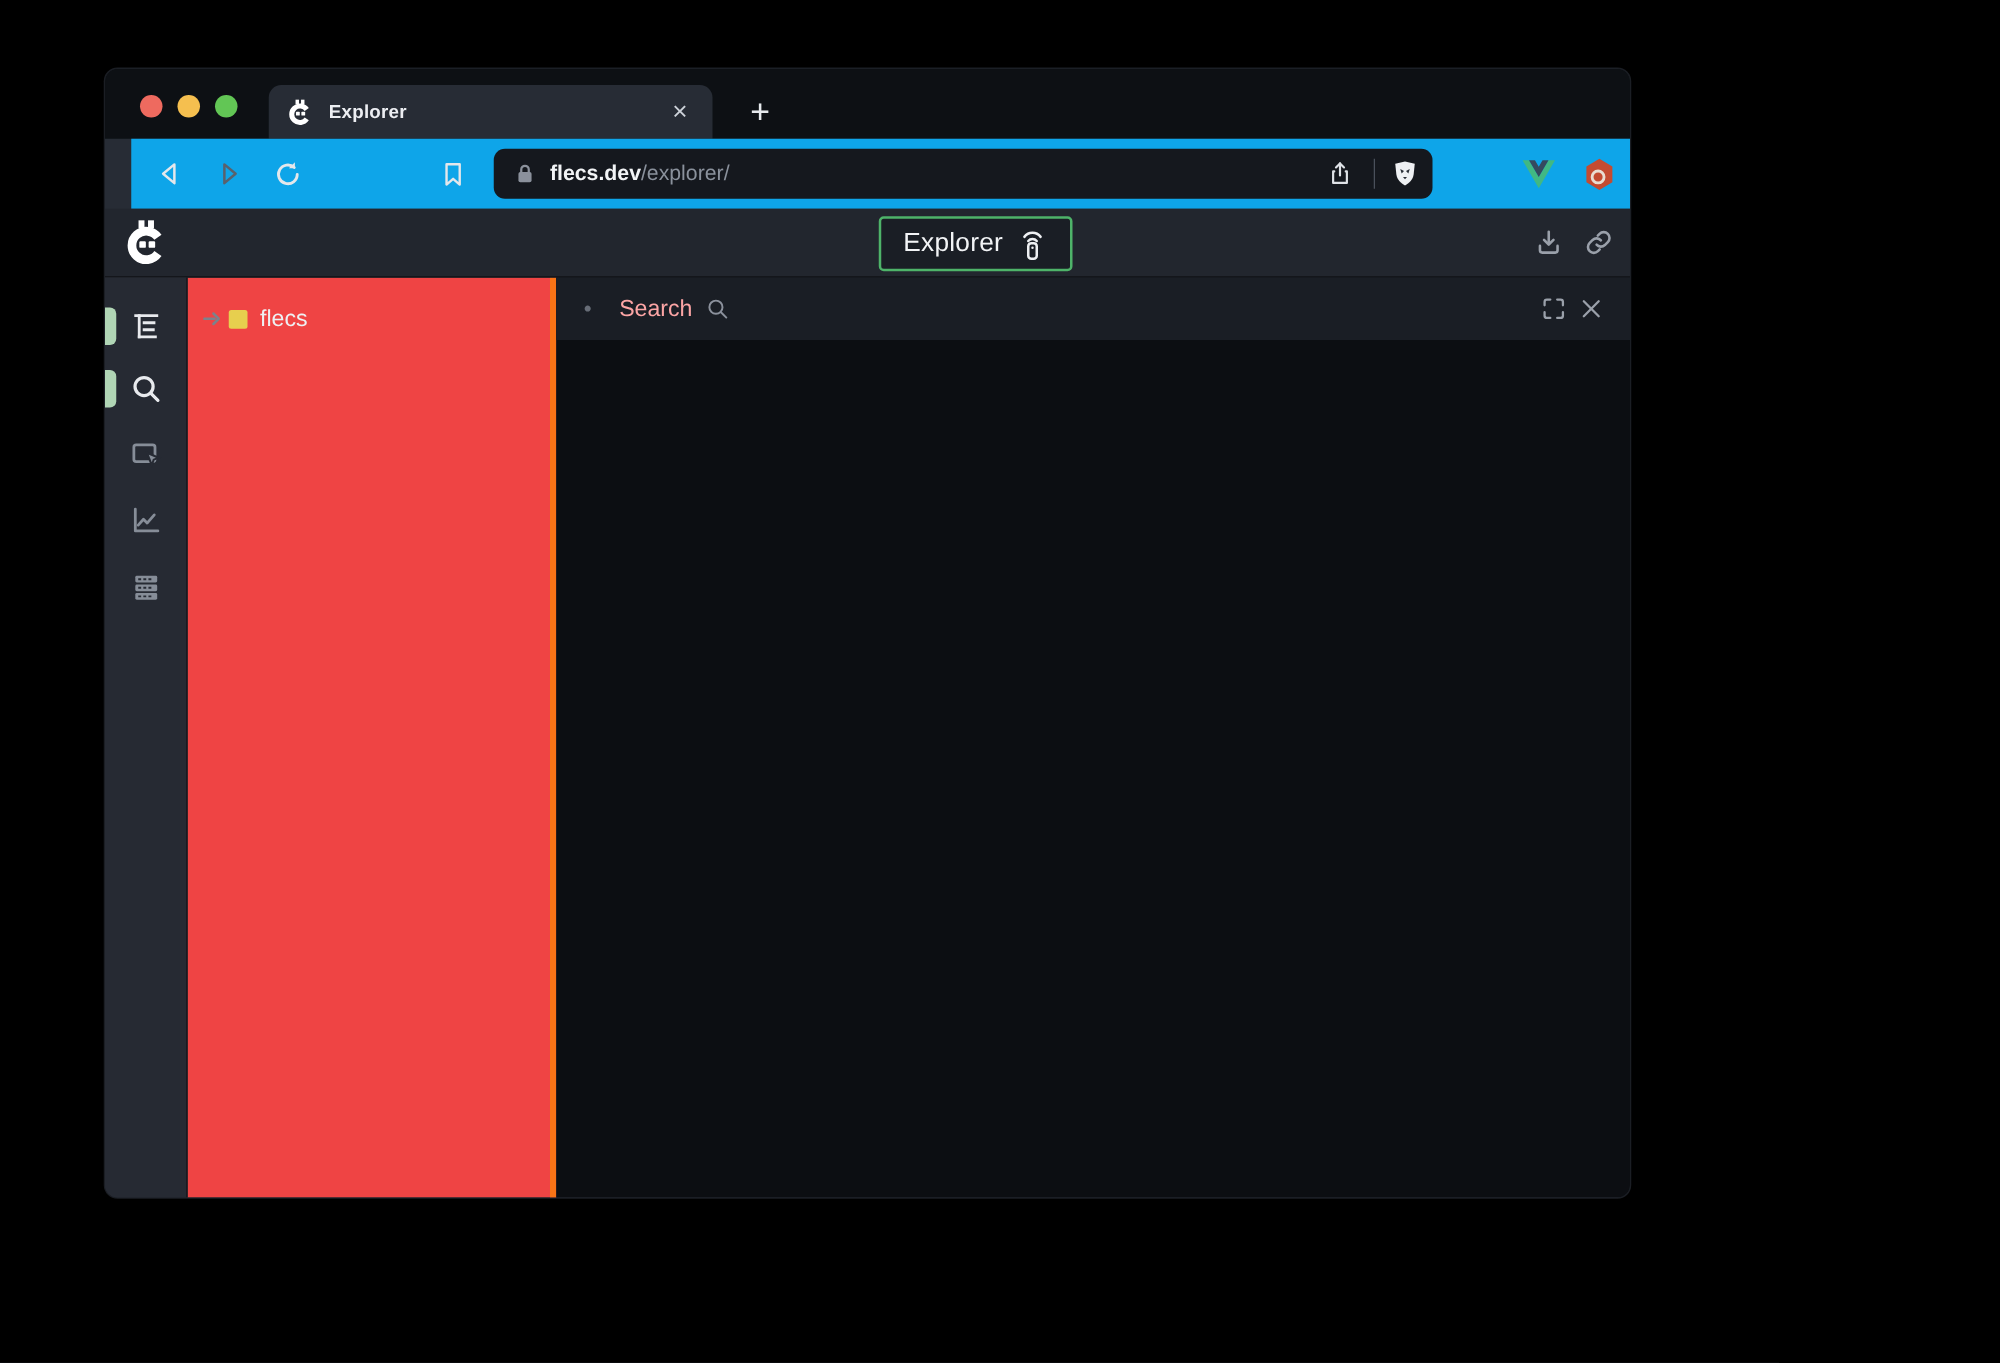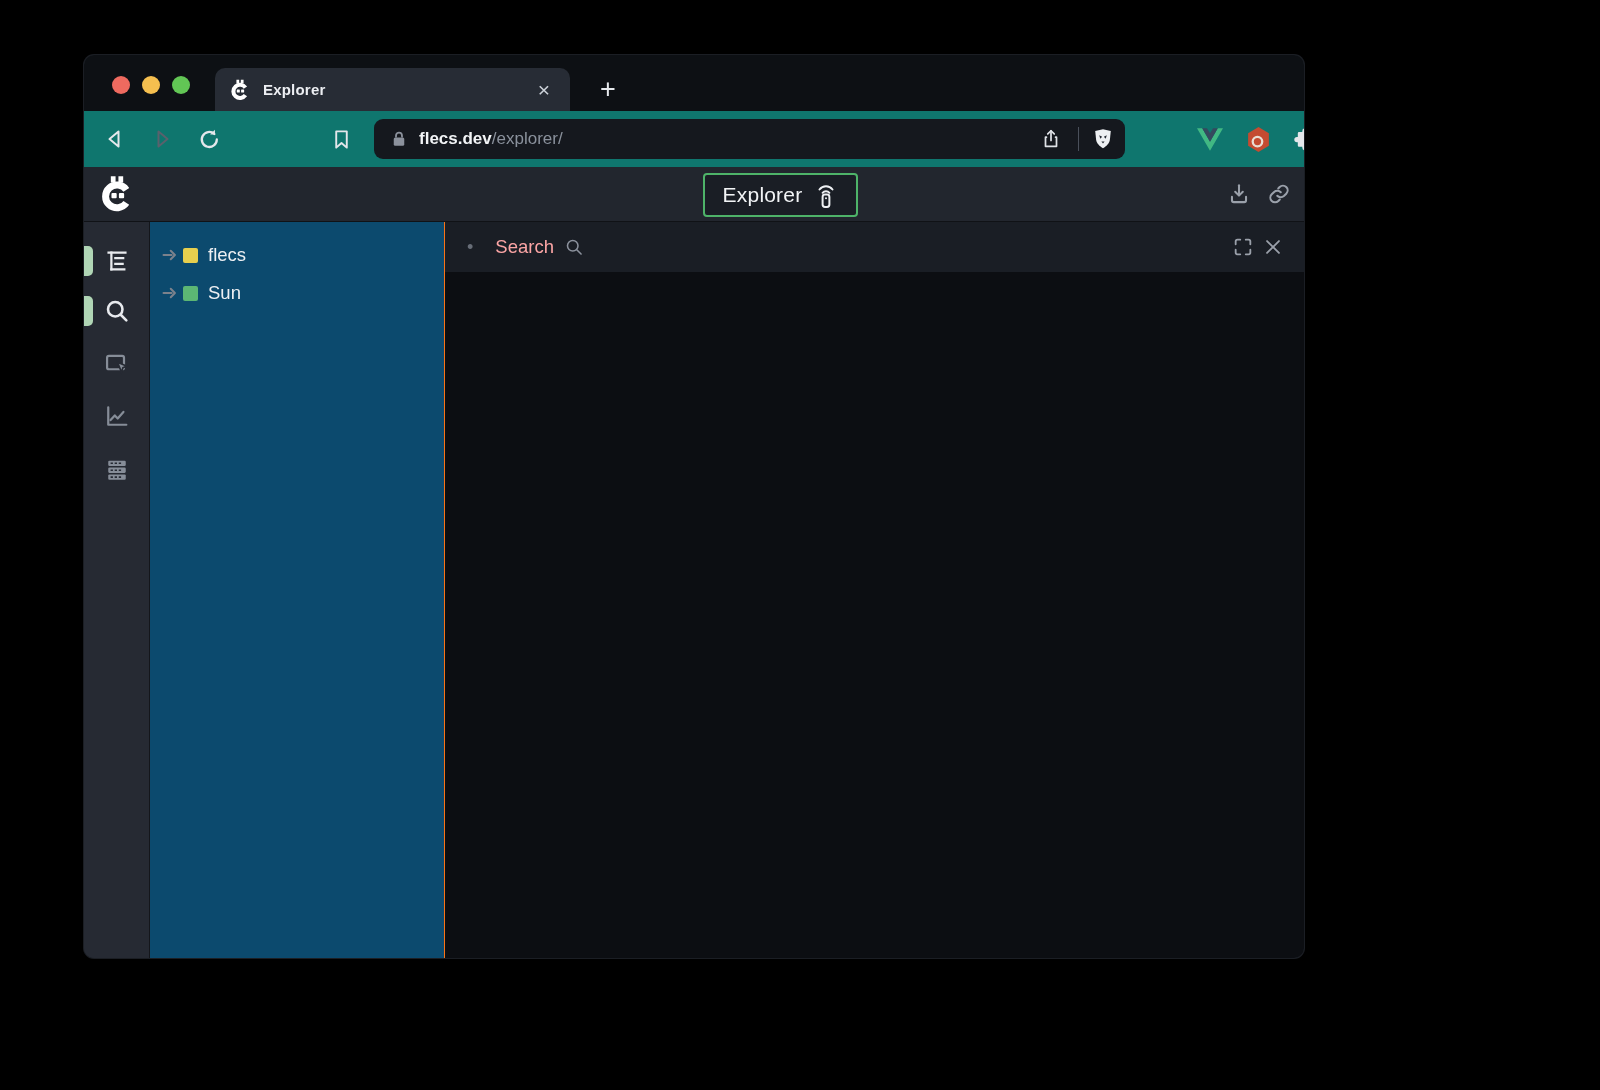--- a/index.html
+++ b/index.html
@@ -20,21 +20,21 @@
          align-items:center; padding:0 14px; }
   .tab .favicon { width:22px; height:22px; margin-right:12px; flex:0 0 auto; }
   .tab .tab-title { color:#eceef2; font-size:15px; font-weight:700; letter-spacing:.2px; flex:1; }
   .tab .tab-close { color:#cdd2d9; font-size:21px; line-height:1; cursor:default;
                     width:24px; text-align:center; font-weight:400; }
   .newtab { position:absolute; left:502px; top:13px; width:44px; height:43px;
             color:#e6e9ed; font-size:27px; font-weight:300; display:flex;
             align-items:center; justify-content:center; }
 
   
-  .toolbar { position:relative; height:56px; background:#0f766e; flex:0 0 auto; }
+  .toolbar { position:relative; height:56px; background:#0ea5e9; flex:0 0 auto;margin-left:21px; }
   .tb-ico { position:absolute; top:50%; transform:translateY(-50%); display:flex;
             align-items:center; justify-content:center; width:34px; height:34px; }
   .urlbar { position:absolute; left:290px; top:8px; width:751px; height:40px;
             background:#15181e; border-radius:9px; display:flex; align-items:center;
             padding:0 10px 0 16px; }
   .url-text { font-size:17px; margin-left:11px; flex:1; white-space:nowrap; }
   .url-domain { color:#f2f4f6; font-weight:700; }
   .url-path { color:#8a919c; font-weight:400; }
   .url-div { width:1px; height:24px; background:#4a505b; margin:0 12px; }
 
@@ -52,21 +52,21 @@
   
   .content { flex:1; display:flex; min-height:0; }
 
   .iconbar { position:relative; width:66px; background:#262a33;
              border-right:1px solid #14161b; flex:0 0 auto; }
   .side-ico { position:absolute; left:50%; transform:translate(-50%,-50%);
               display:flex; align-items:center; justify-content:center; }
   .active-pill { position:absolute; left:0; width:9px; height:30px;
                  border-radius:0 5px 5px 0; }
 
-  .treepanel { width:295px; background:#0c4a6e; border-right:1px solid #f97316;
+  .treepanel { width:295px; background:#ef4444; border-right:5px solid #f97316;
                flex:0 0 auto; padding-top:14px; }
   .tree-row { display:flex; align-items:center; height:38px; padding-left:12px; cursor:default; }
   .tree-arrow { width:17px; display:flex; align-items:center; margin-right:4px; }
   .tree-sq { width:15px; height:15px; border-radius:2px; margin-right:10px; flex:0 0 auto; }
   .tree-label { color:#eef0f3; font-size:18.5px; font-weight:500; }
 
   .mainpanel { flex:1; background:#0c0e12; display:flex; flex-direction:column; min-width:0; }
   .panel-head { height:50px; background:#1a1e25; display:flex; align-items:center;
                 padding:0 16px; flex:0 0 auto; }
   .panel-bullet { color:#676d77; font-size:18px; margin:0 22px 0 6px; }
@@ -286,30 +286,20 @@
     <div class="treepanel">
       <div class="tree-row">
         <span class="tree-arrow">
           <svg width="17" height="14" viewBox="0 0 14 12" fill="none" stroke="#7c828c" stroke-width="1.7" stroke-linecap="round" stroke-linejoin="round">
             <path d="M1 6 H8"></path>
               <path d="M7.2 2.4 L10.8 6 L7.2 9.6"></path>
           </svg>
         </span>
         <span class="tree-sq" style="background: rgb(231, 207, 78);"></span>
         <span class="tree-label">flecs</span>
-      </div>
-      <div class="tree-row">
-        <span class="tree-arrow">
-          <svg width="17" height="14" viewBox="0 0 14 12" fill="none" stroke="#7c828c" stroke-width="1.7" stroke-linecap="round" stroke-linejoin="round">
-            <path d="M1 6 H8"></path>
-              <path d="M7.2 2.4 L10.8 6 L7.2 9.6"></path>
-          </svg>
-        </span>
-        <span class="tree-sq" style="background: rgb(92, 182, 116);"></span>
-        <span class="tree-label">Sun</span>
       </div>
     </div>
 
     <div class="mainpanel">
       <div class="panel-head">
         <span class="panel-bullet">•</span>
         <span class="panel-title">Search</span>
         <span>
           <svg width="21" height="21" viewBox="0 0 24 24" fill="none" stroke="#8b919c" stroke-width="1.8" stroke-linecap="round">
             <circle cx="10" cy="10" r="6"></circle>

